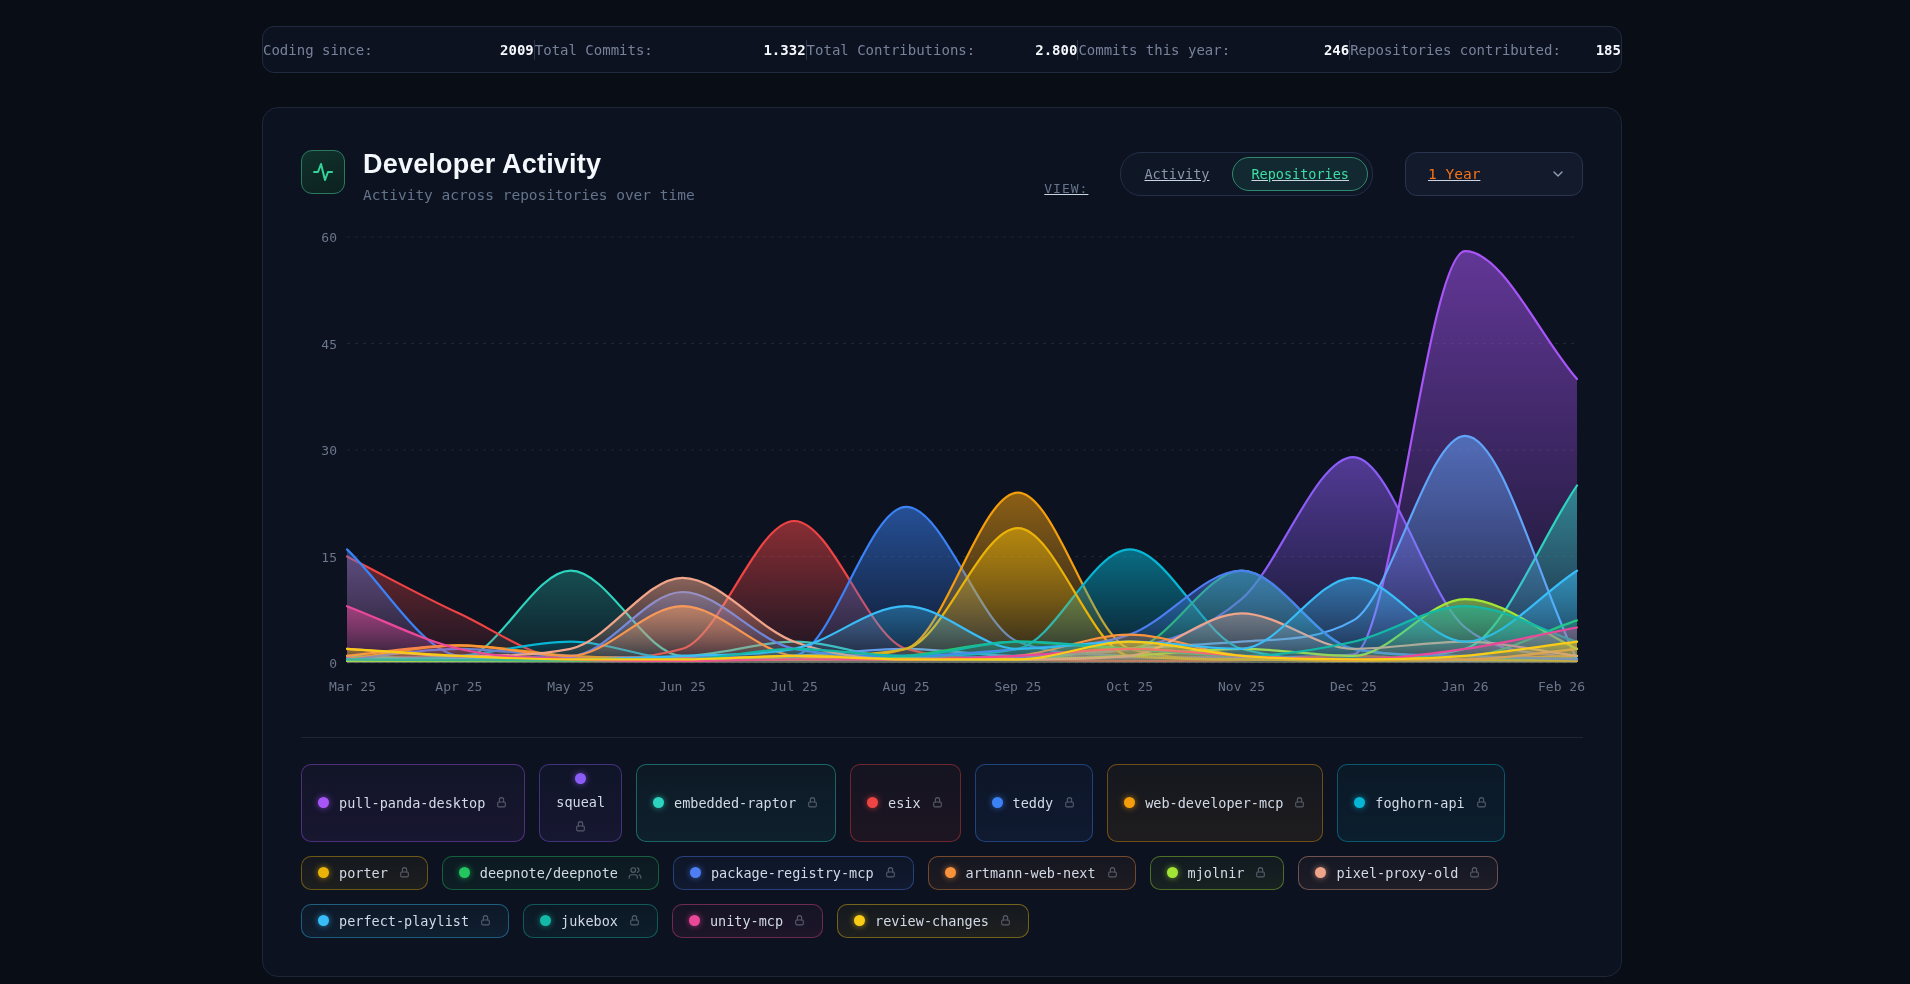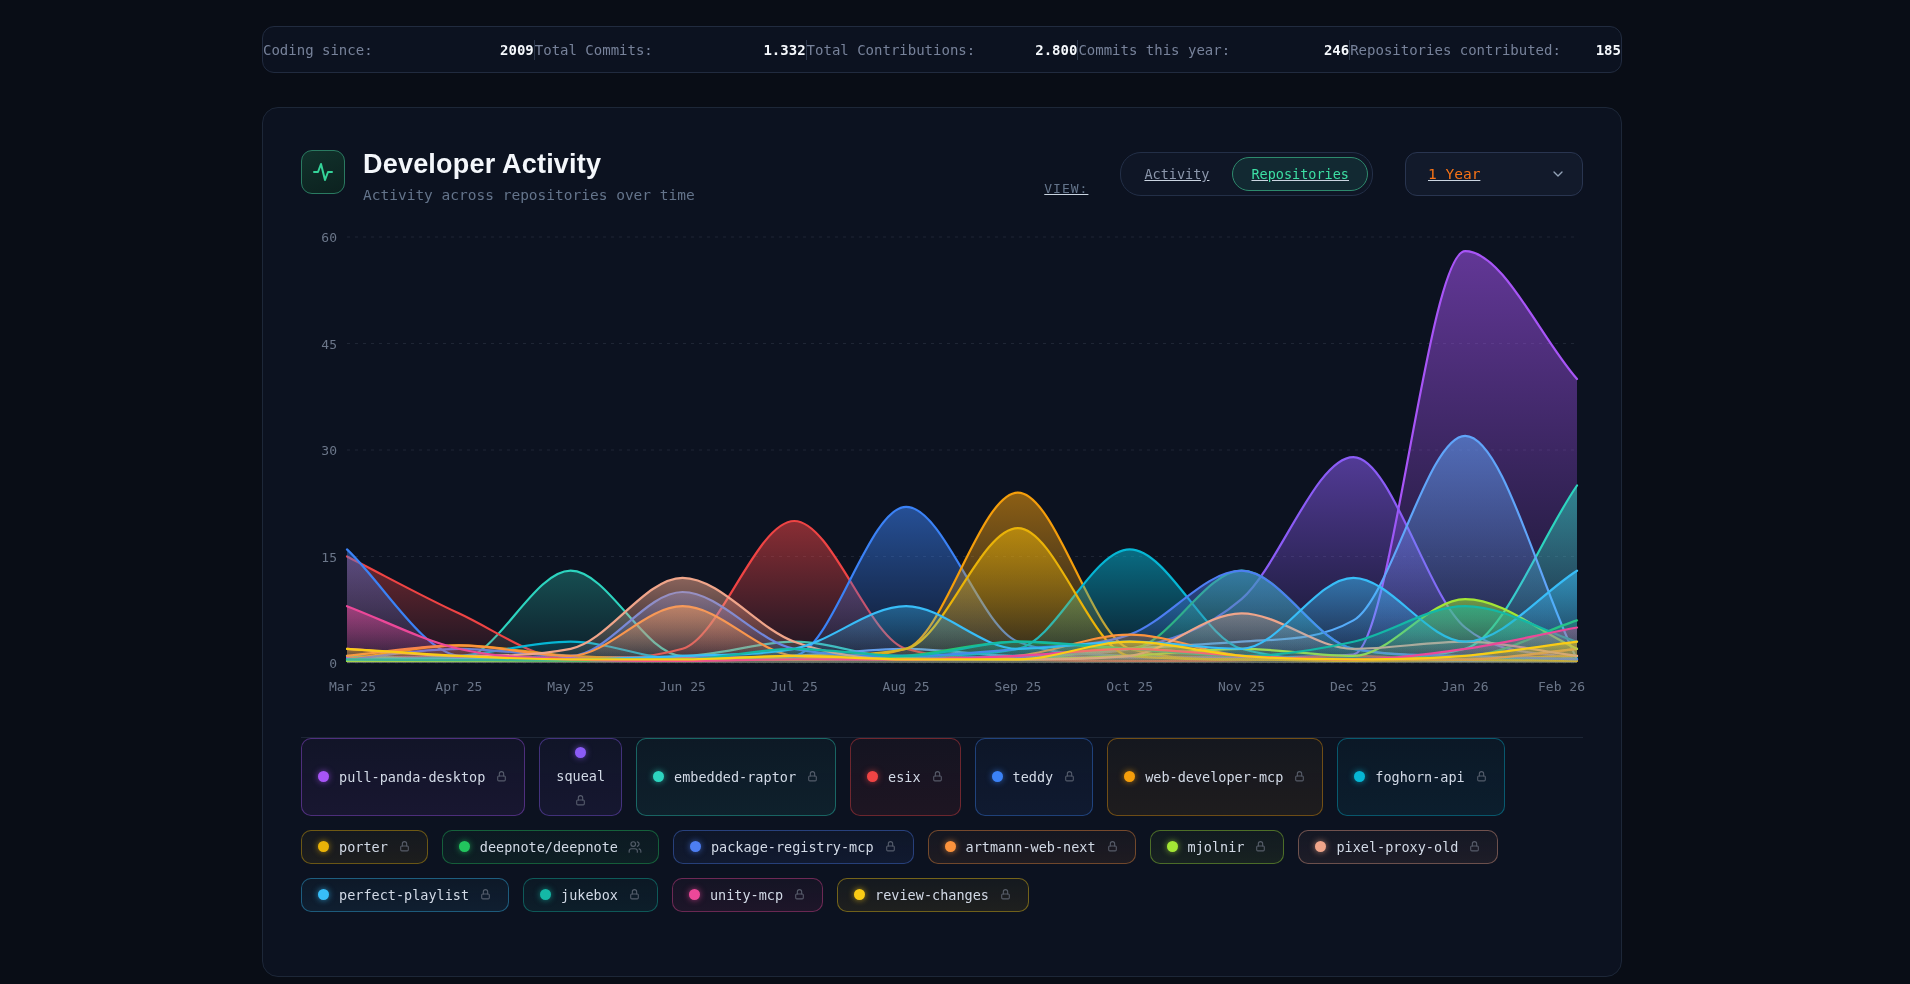--- a/index.html
+++ b/index.html
@@ -59,21 +59,21 @@
     width:178px; height:44px; padding:0 16px 0 22px;
     background:#121a2b; border:1px solid #293550; border-radius:12px;
     font-size:14.5px; color:#f97316; cursor:pointer;
   }
   
   .chart-wrap { margin-top:14px; }
   .chart-wrap svg { display:block; }
   .axis-text { font-family:"DejaVu Sans Mono",monospace; font-size:13px; fill:#6b7689; }
   
   .legend-divider { margin-top:38px; height:1px; background:#1d2636; }
-  .legend { display:flex; flex-wrap:wrap; gap:14px 14px; }
+  .legend { margin-top:26px; display:flex; flex-wrap:wrap; gap:14px 14px; }
   .chip {
     display:inline-flex; align-items:center; gap:10px;
     padding:8px 16px; border-radius:10px; cursor:pointer;
     background:#0d1322; font-size:13.5px; color:#d2dae6; white-space:nowrap;
   }
   .chip .dot { width:11px; height:11px; border-radius:50%; flex:0 0 11px; }
   .chip svg { opacity:.75; }
 </style>
 </head>
 <body>

